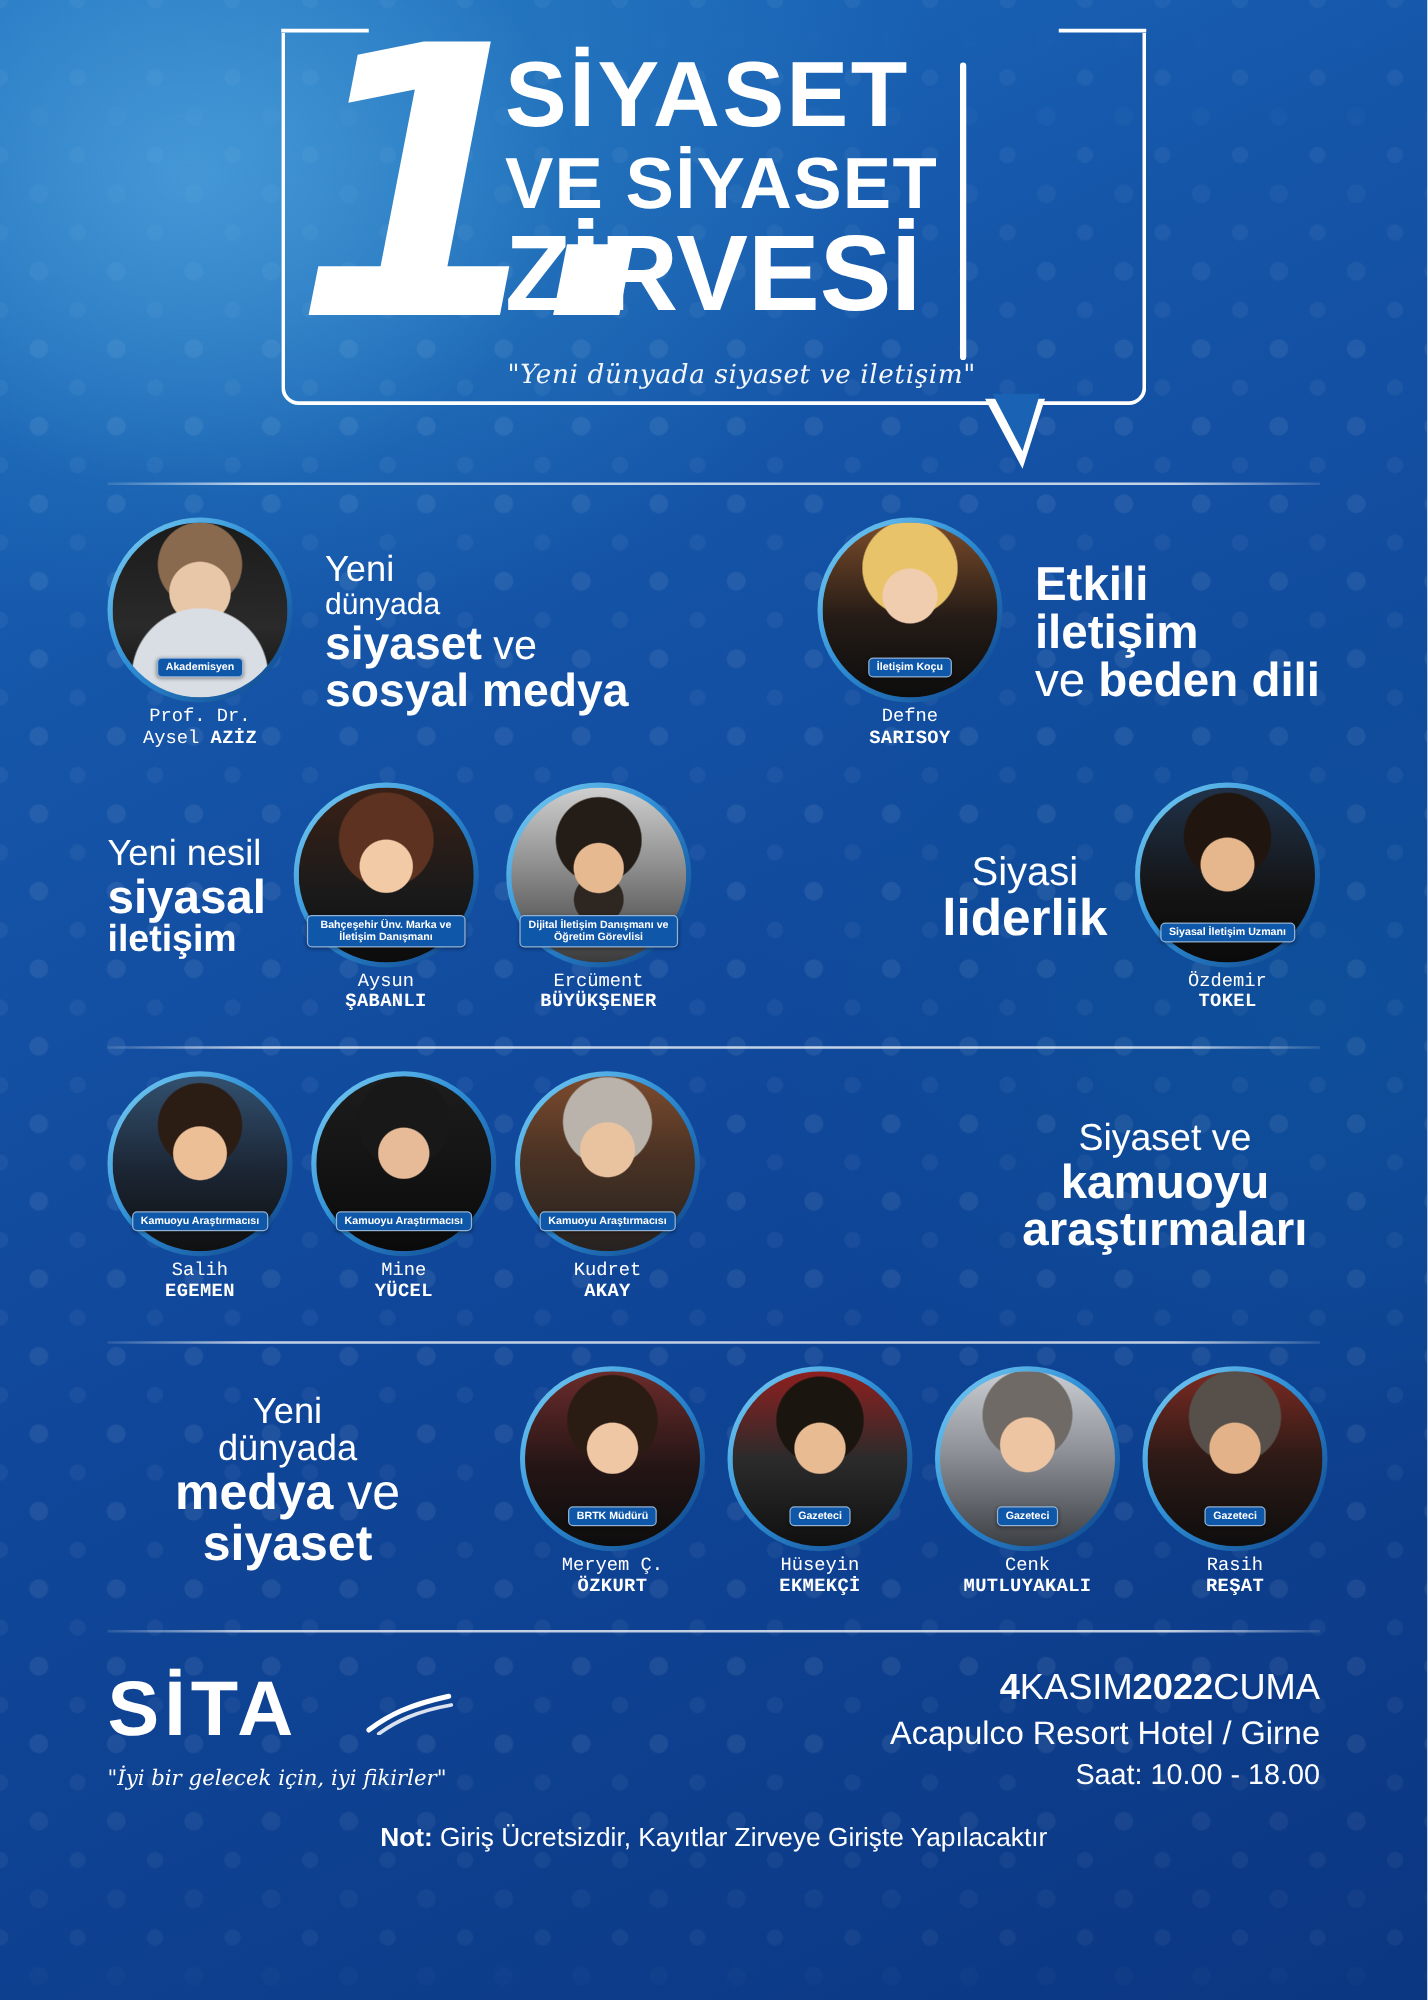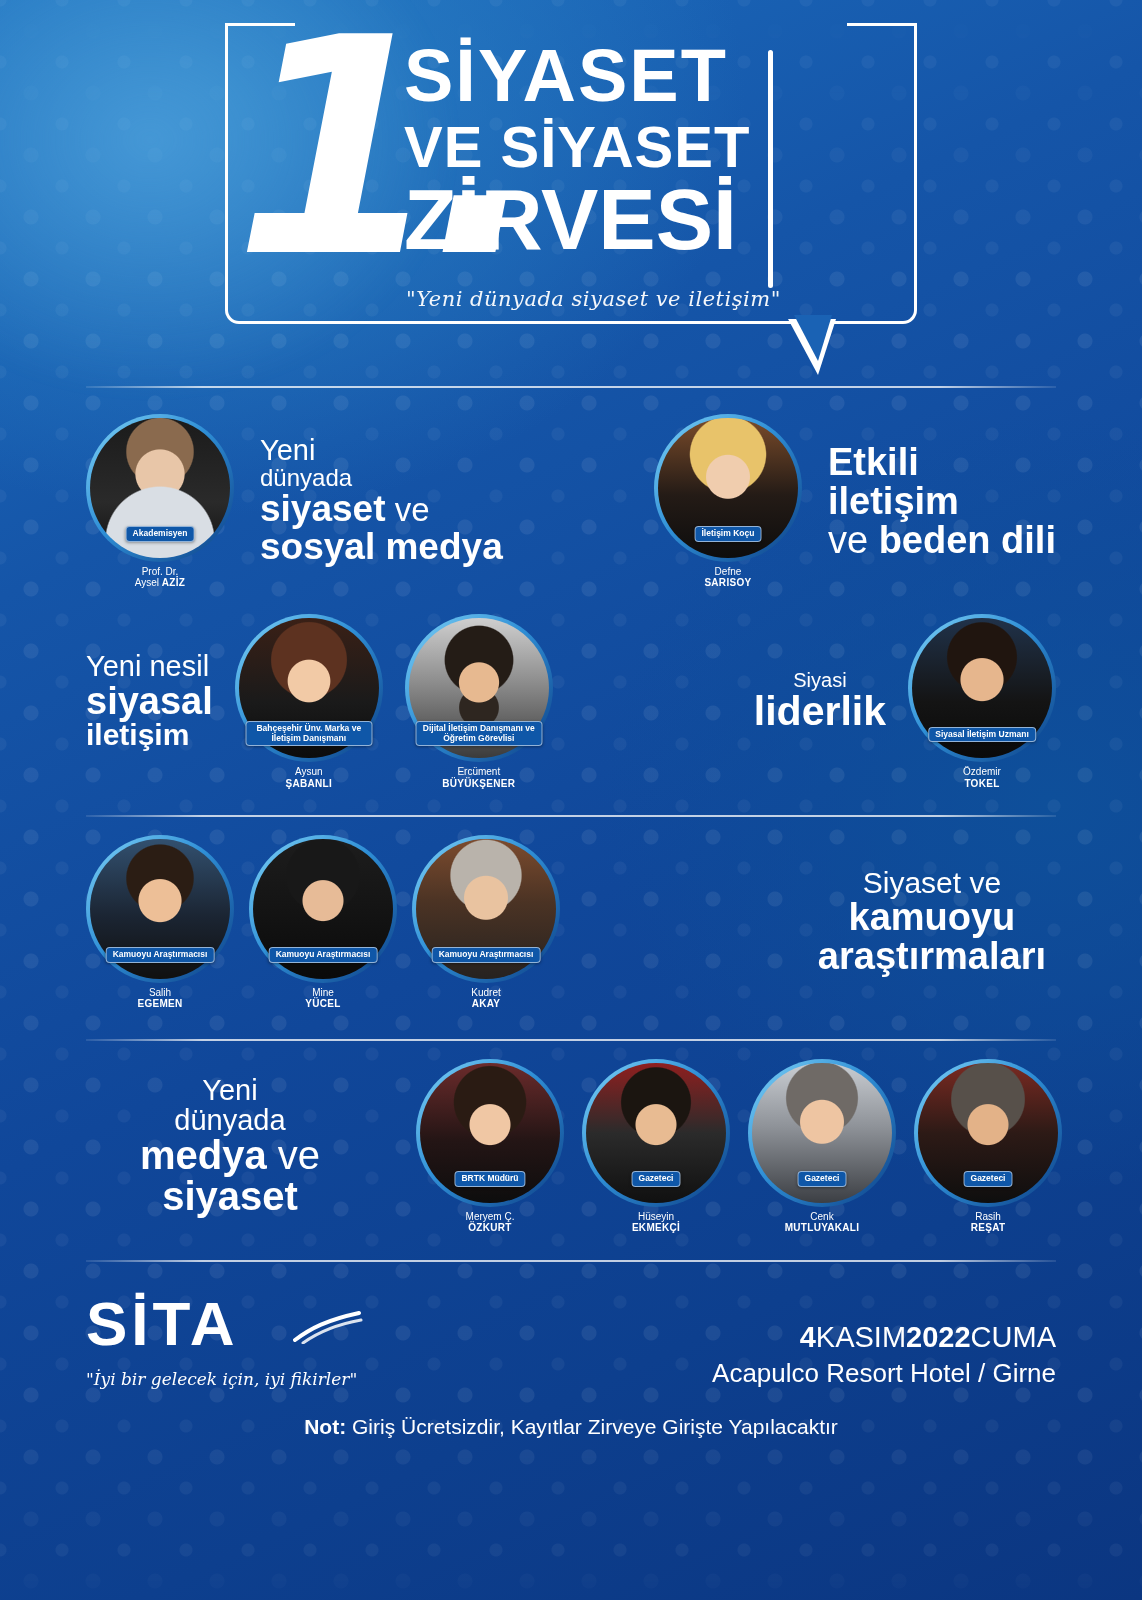--- a/index.html
+++ b/index.html
@@ -124,21 +124,21 @@
     position: absolute; left: 50%; transform: translateX(-50%);
     bottom: 20px;
     background: #0f57a8;
     border: 1px solid rgba(255,255,255,.55);
     border-radius: 4px;
     font-size: 8.5px; line-height: 1.15; font-weight: 600;
     padding: 2px 6px; white-space: nowrap; z-index: 3;
     box-shadow: 0 1px 3px rgba(0,0,0,.35);
   }
   .role.two { white-space: normal; width: 127px; text-align: center; bottom: 16px;}
-  .pname { margin-top: 4px; font-size: 10px; line-height: 1.12; }
+  .pname { margin-top: 4px; font-size: 15px; line-height: 1.12; font-family: Liberation Mono, monospace; }
   .pname .fn { font-weight: 400; }
   .pname .ln { font-weight: 800; letter-spacing: .3px; }
 
   
   .topic { line-height: 1.02; }
   .topic .lite { font-weight: 400; }
   .topic .bold { font-weight: 800; }
 
   
   .row { display: flex; align-items: center; }
@@ -277,21 +277,21 @@
         </div>
         <div class="pname">
           <div class="fn">Ercüment</div>
           <div class="ln">BÜYÜKŞENER</div>
         </div>
       </div>
     </div>
 
     <div class="grp">
       <div class="topic" style="font-size:41px; text-align:center;">
-        <div class="lite" style="font-size:20px;">Siyasi</div>
+        <div class="lite" style="font-size:32px;">Siyasi</div>
         <div class="bold">liderlik</div>
       </div>
       <div class="person">
         <div class="ring">
           <div class="photo" style="background:
                  radial-gradient(circle at 50% 44%, #e6b68d 0 20%, rgba(230,182,141,0) 21%),
                  radial-gradient(circle at 50% 28%, #20150f 0 28%, rgba(32,21,15,0) 29%),
                  linear-gradient(180deg,#20324a 0%, #141414 60%, #0a0a0a 100%);"></div>
           <div class="role">Siyasal İletişim Uzmanı</div>
         </div>
@@ -427,20 +427,21 @@
       <div class="word">SİTA</div>
       <svg class="swoosh" viewBox="0 0 70 34">
         <path d="M2 30 C18 18, 34 10, 66 3" stroke="#ffffff" stroke-width="4" fill="none" stroke-linecap="round"></path>
         <path d="M10 33 C24 23, 40 15, 68 10" stroke="#ffffff" stroke-width="3" fill="none" stroke-linecap="round" opacity=".85"></path>
       </svg>
       <div class="tag">"İyi bir gelecek için, iyi fikirler"</div>
     </div>
     <div class="ev">
       <div class="date"><b>4</b><span>KASIM</span><b>2022</b><span>CUMA</span></div>
       <div class="venue">Acapulco Resort Hotel / Girne</div>
+      <div class="time">Saat: 10.00 - 18.00</div>
     </div>
   </div>
 
   <div class="note">
     <b>Not:</b>
     <span>Giriş Ücretsizdir, Kayıtlar Zirveye Girişte Yapılacaktır</span>
   </div>
 </div>
 
 </body></html>

